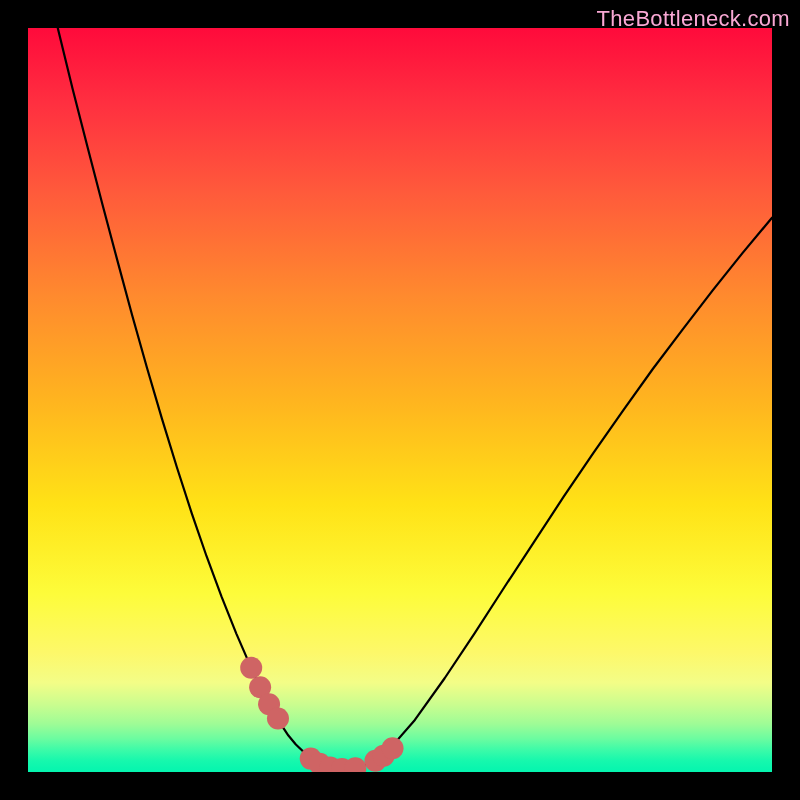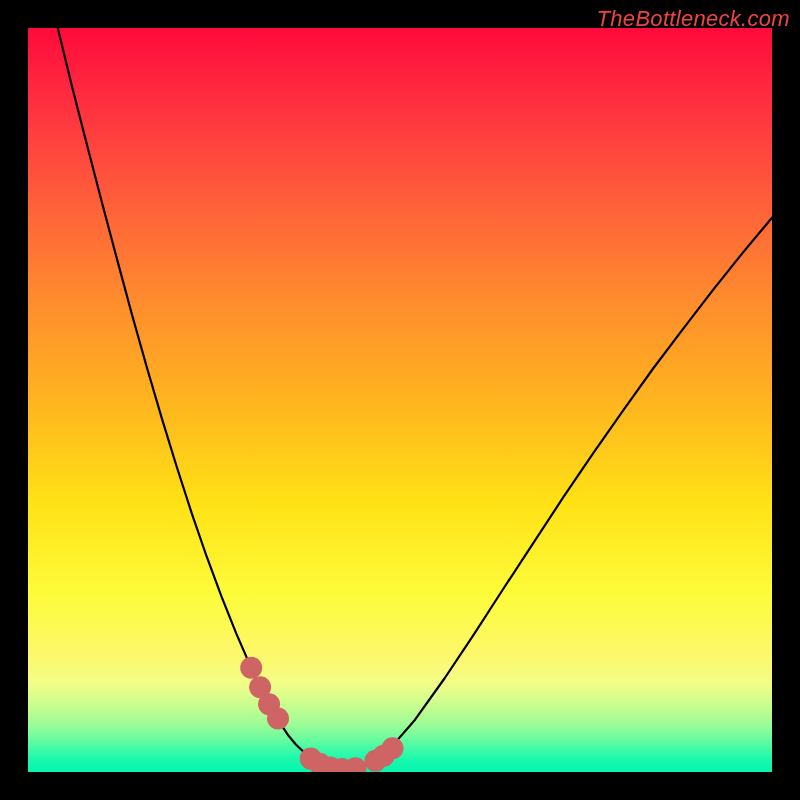--- a/index.html
+++ b/index.html
@@ -39,26 +39,25 @@
       #6cfca0 95.5%,
       #3dfba8 97%,
       #16f8ad 98.5%,
       #04f5af 100%
     );
   }
   #watermark {
     position: absolute;
     top: 6px;
     right: 10px;
-    color: #ef4444;
+    color: #f9a8d4;
     font-size: 22px;
     font-weight: 500;
     letter-spacing: 0.3px;
     user-select: none;
-    font-style: italic;
   }
   svg {
     position: absolute;
     left: 0;
     top: 0;
   }
 </style>
 </head>
 <body>
 

